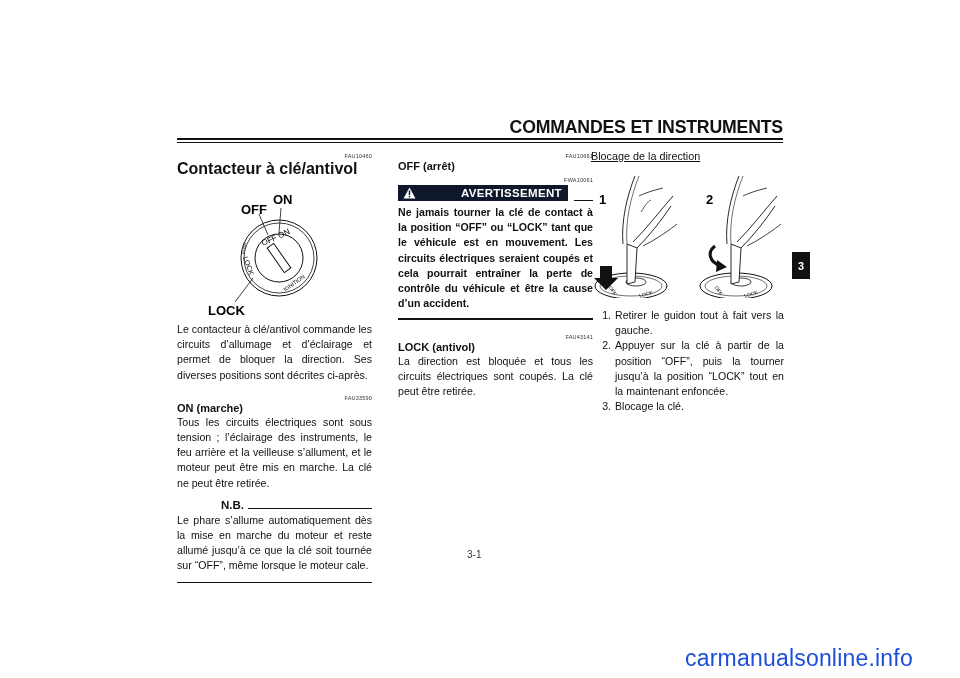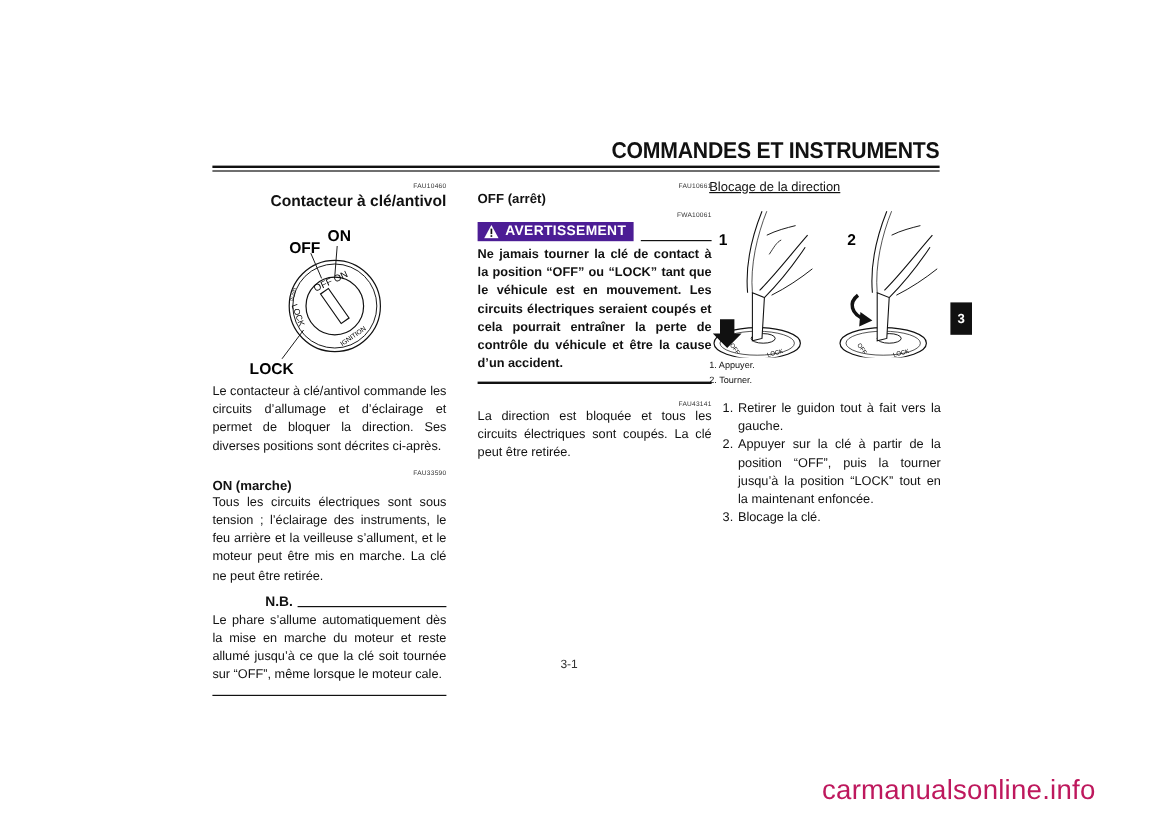--- a/index.html
+++ b/index.html
@@ -9,44 +9,44 @@
   
   .hdr-title { position: absolute; right: 177px; top: 116px; font-size: 19px; font-weight: bold;
                letter-spacing: -0.2px; transform: scaleX(0.93); transform-origin: right; white-space: nowrap; }
   .hdr-rule1 { position: absolute; left: 177px; top: 138px; width: 606px; height: 2px; background: #111; }
   .hdr-rule2 { position: absolute; left: 177px; top: 142px; width: 606px; height: 1px; background: #111; }
 
   .code { font-size: 5.5px; color: #333; text-align: right; letter-spacing: 0.2px; }
   .col { position: absolute; width: 195px; }
   .body-text { font-size: 10.6px; line-height: 15.2px; text-align: justify; }
   .sub-h { font-size: 11px; font-weight: bold; line-height: 14px; }
-  .sec-title { font-size: 13px; font-weight: bold; text-align: right; }
+  .sec-title { font-size: 16px; font-weight: bold; }
 
   .nb-row { display: flex; align-items: flex-end; }
   .nb-label { font-size: 11.5px; font-weight: bold; margin-right: 4px; padding-left: 44px; }
   .nb-line { flex: 1; height: 1px; background: #111; margin-bottom: 2px; }
   .rule { height: 1.5px; background: #111; }
 
   .warn-row { display: flex; align-items: flex-end; }
-  .warn-badge { background: #4c1d95; color: #fff; font-weight: bold; font-size: 11.5px;
-                padding: 2px 6px 2px 5px; display: flex; align-items: center; letter-spacing: 0.3px; }
+  .warn-badge { background: #0f172a; color: #fff; font-weight: bold; font-size: 11.5px;
+                padding: 2px 6px 2px 5px; display: flex; align-items: center; letter-spacing: 0.3px; gap: 40px; }
   .warn-line { flex: 1; height: 1.5px; background: #111; margin-left: 6px; margin-bottom: 0; }
   .warn-text { font-size: 10.6px; font-weight: bold; line-height: 15.2px; text-align: justify; }
 
   .u-title { font-size: 10.8px; text-decoration: underline; }
   .caption { font-size: 7.6px; line-height: 12px; }
   .steps { font-size: 10.6px; line-height: 15.2px; margin: 0; padding: 0; list-style: none; }
   .steps li { display: flex; }
   .steps .num { width: 20px; flex: 0 0 20px; text-align: right; padding-right: 4px; }
   .steps .txt { flex: 1; text-align: justify; }
 
   .tab { position: absolute; left: 792px; top: 252px; width: 18px; height: 27px; background: #111;
          color: #fff; font-weight: bold; font-size: 11px; display: flex; align-items: center; justify-content: center; }
   .pageno { position: absolute; left: 467px; top: 549px; font-size: 10px; color: #333; }
-  .wm { position: absolute; left: 685px; top: 645px; font-size: 23px; color: #be185d; letter-spacing: 0.2px; }
+  .wm { position: absolute; left: 685px; top: 645px; font-size: 23px; color: #1d4ed8; letter-spacing: 0.2px; }
 </style>
 </head>
 <body>
 
 <div>
   <div class="hdr-title">COMMANDES ET INSTRUMENTS</div>
   <div class="hdr-rule1"></div>
   <div class="hdr-rule2"></div>
 </div>
 
@@ -107,20 +107,21 @@
         </svg>
         <span>AVERTISSEMENT</span>
       </div>
       <div class="warn-line"></div>
     </div>
     <div class="warn-text" style="margin-top:4px;">Ne jamais tourner la clé de contact à la position “OFF” ou “LOCK” tant que le véhicule est en mouvement. Les circuits électriques seraient coupés et cela pourrait entraîner la perte de contrôle du véhicule et être la cause d’un accident.</div>
     <div class="rule" style="margin-top:7px;"></div>
   </div>
 
   <div class="code" style="margin-top:14px;">FAU43141</div>
+  <div class="sub-h">LOCK (antivol)</div>
   <div class="body-text">La direction est bloquée et tous les circuits électriques sont coupés. La clé peut être retirée.</div>
 </div>
 
 <div class="col" style="left:591px; top:150px; width:193px;">
   <div class="u-title">Blocage de la direction</div>
 
   <div style="position:relative; height:132px; margin-top:4px;">
     <svg width="193" height="132" viewBox="0 0 193 132">
 
       <text x="8" y="38" font-size="13" font-weight="bold" font-family="Liberation Sans, sans-serif">1</text>
@@ -150,24 +151,20 @@
       <path d="M146 76 C160 62,172 46,186 30" fill="none" stroke="#111" stroke-width="0.9"></path>
       <path d="M156 80 C168 74,180 66,190 58" fill="none" stroke="#111" stroke-width="0.8"></path>
       <path d="M152 30 C160 26,168 24,176 22" fill="none" stroke="#111" stroke-width="0.8"></path>
       <path d="M124 80 C116 86,118 96,130 100" fill="none" stroke="#111" stroke-width="3"></path>
       <polygon points="126,94 136,101 125,106" fill="#111"></polygon>
       <text x="124" y="124" font-size="5" font-family="Liberation Sans, sans-serif" transform="rotate(55 126 122)">OFF</text>
       <text x="153" y="130" font-size="5" font-family="Liberation Sans, sans-serif" transform="rotate(-15 159 128)">LOCK</text>
     </svg>
   </div>
 
-  <div style="margin-top:1px;">
-    <div class="caption">1.  Appuyer.</div>
-    <div class="caption">2.  Tourner.</div>
-  </div>
 
   <ol class="steps" style="margin-top:10px;">
     <li>
       <span class="num">1.</span>
       <span class="txt">Retirer le guidon tout à fait vers la gauche.</span>
     </li>
     <li>
       <span class="num">2.</span>
       <span class="txt">Appuyer sur la clé à partir de la position “OFF”, puis la tourner jusqu’à la position “LOCK” tout en la maintenant enfoncée.</span>
     </li>

